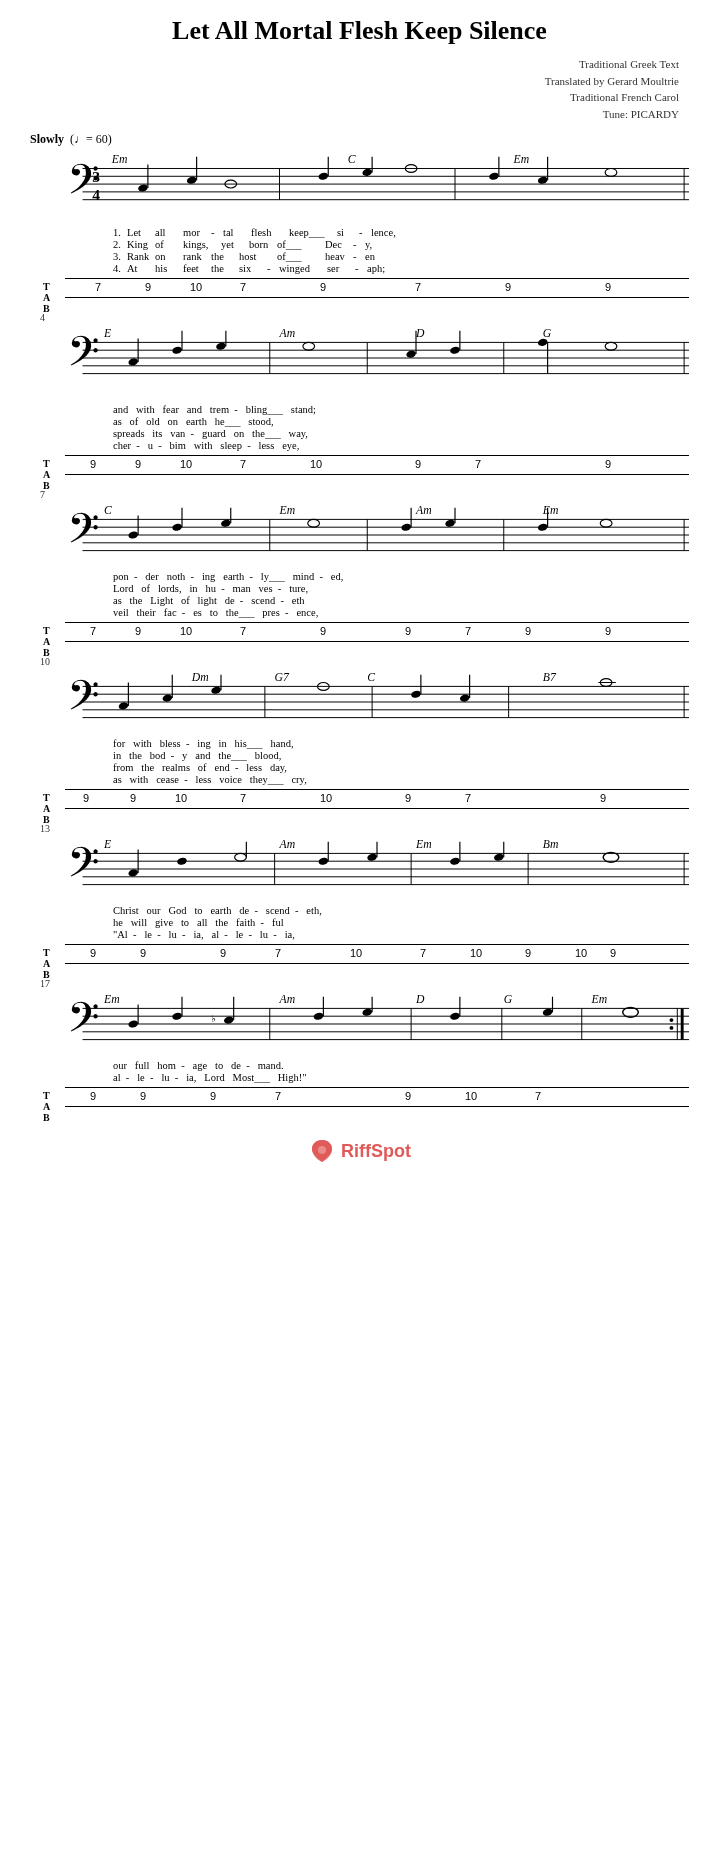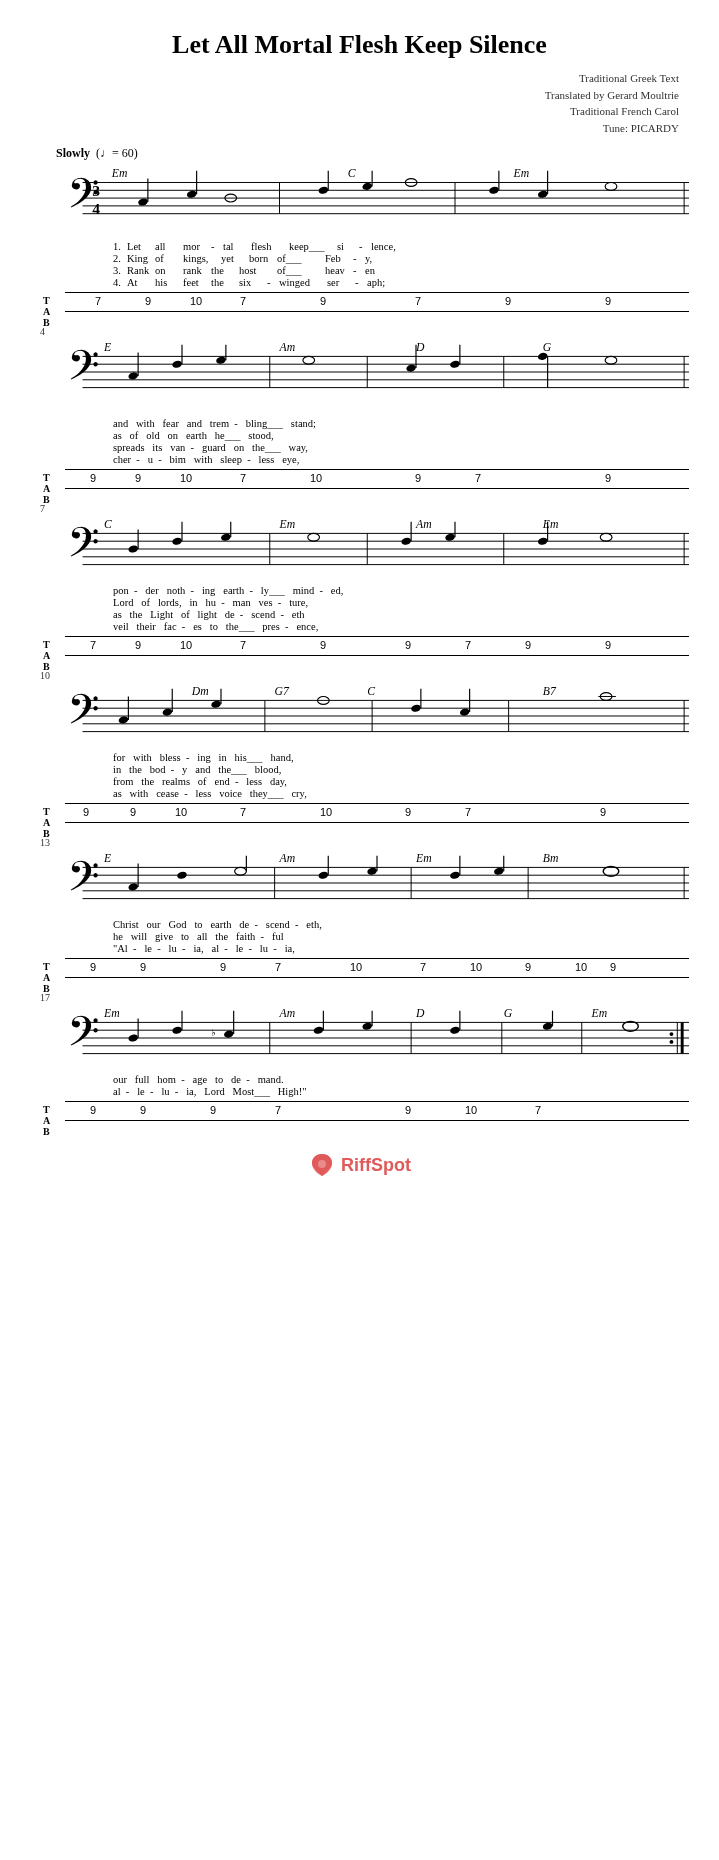--- a/index.html
+++ b/index.html
@@ -7,21 +7,21 @@
       background: #fff;
       font-family: 'Times New Roman', Times, serif;
       width: 719px;
       min-height: 1860px;
       position: relative;
       overflow-x: hidden;
     }
 
     .page {
       width: 719px;
-      padding: 20px 30px 60px 30px;
+      padding: 6px 30px 60px 30px;
       background: #fff;
     }
 
     .title {
       text-align: center;
       font-size: 26px;
       font-weight: bold;
       margin-bottom: 10px;
       margin-top: 10px;
     }
@@ -81,21 +81,21 @@
 
   <div class="attribution">
     <div>Traditional Greek Text</div>
     <div>Translated by Gerard Moultrie</div>
     <div>Traditional French Carol</div>
     <div>Tune: PICARDY</div>
   </div>
 
   <div class="section-block">
     <div style="display:flex; align-items:baseline; gap:6px; margin-bottom:3px;">
-      <span style="font-size:12px; font-weight:bold;margin-left:26px;">Slowly</span>
+      <span style="font-size:12px; font-weight:bold;">Slowly</span>
       <span style="font-size:12px;">(♩= 60)</span>
     </div>
     <div style="position:relative; margin-left:35px;">
       <svg class="music-staff" height="75" viewBox="0 0 640 75">
 
         <text x="2" y="52" font-size="52" font-family="serif">𝄢</text>
 
         <text x="28" y="32" font-size="16" font-weight="bold" font-family="serif">3</text>
         <text x="28" y="50" font-size="16" font-weight="bold" font-family="serif">4</text>
 
@@ -149,21 +149,21 @@
           <span style="min-width:38px;">lence,</span>
         </div>
         <div style="display:flex; gap:0; margin-bottom:1px;">
           <span style="min-width:14px;">2.</span>
           <span style="min-width:28px;">King</span>
           <span style="min-width:28px;">of</span>
           <span style="min-width:38px;">kings,</span>
           <span style="min-width:28px;">yet</span>
           <span style="min-width:28px;">born</span>
           <span style="min-width:48px;">of___</span>
-          <span style="min-width:28px;">Feb</span>
+          <span style="min-width:28px;">Dec</span>
           <span style="min-width:12px;">-</span>
           <span style="min-width:28px;">y,</span>
         </div>
         <div style="display:flex; gap:0; margin-bottom:1px;">
           <span style="min-width:14px;">3.</span>
           <span style="min-width:28px;">Rank</span>
           <span style="min-width:28px;">on</span>
           <span style="min-width:28px;">rank</span>
           <span style="min-width:28px;">the</span>
           <span style="min-width:38px;">host</span>

